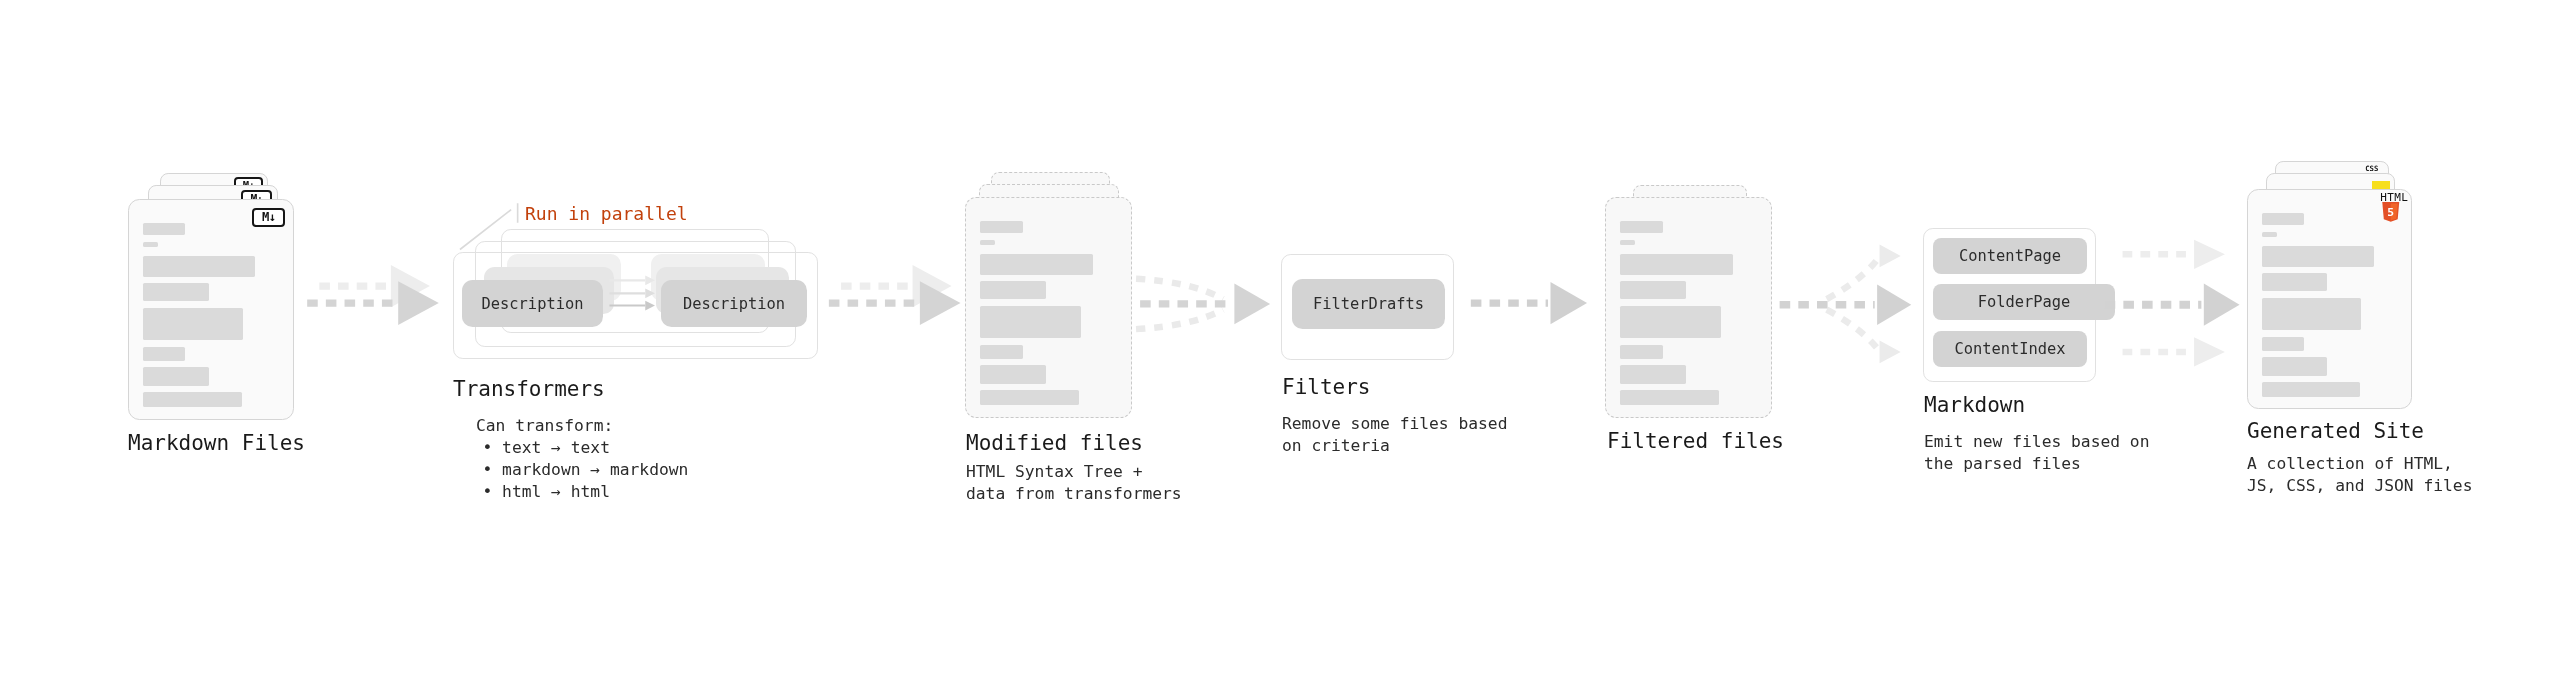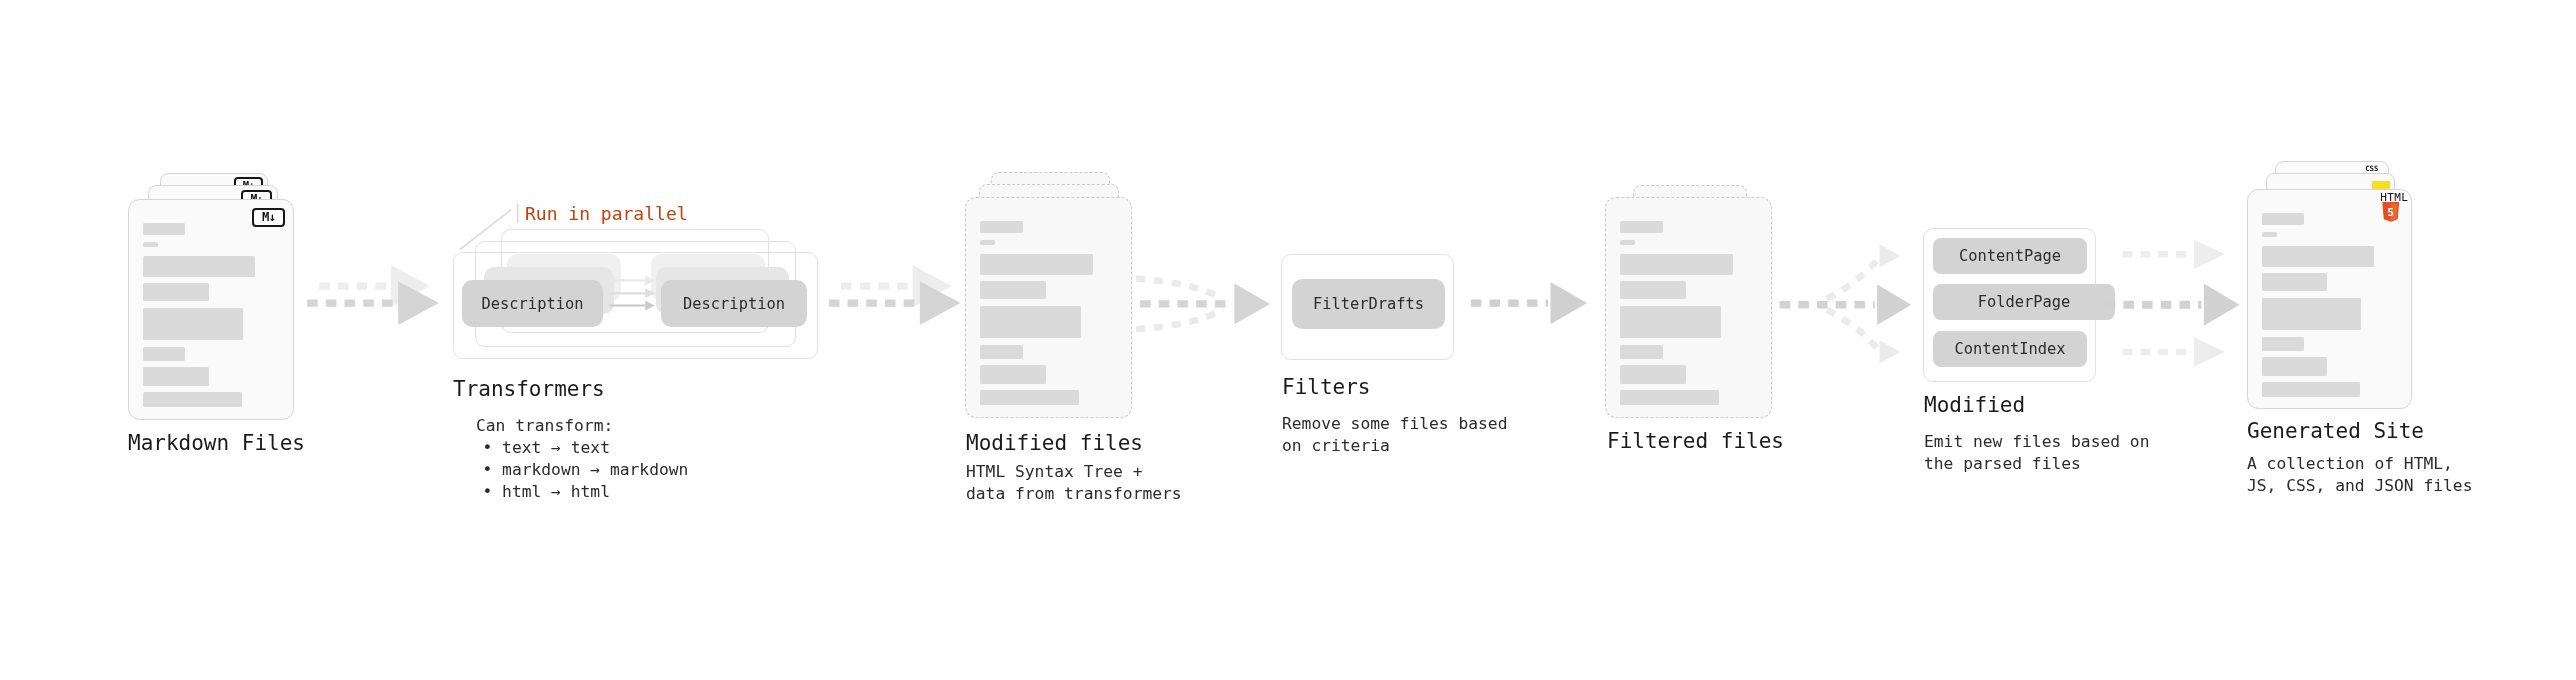--- a/index.html
+++ b/index.html
@@ -136,21 +136,21 @@
         <i class="b7"></i>
         <i class="b8"></i>
       </div>
   </div>
   <div class="title" style="left:1607px;top:429px">Filtered files</div>
 
   <div class="panel" style="left:1923px;top:228px;width:173px;height:154px;background:#ffffff"></div>
   <div class="pill" style="left:1933px;top:238px;width:154px;height:36px;border-radius:8.1px">ContentPage</div>
   <div class="pill" style="left:1933px;top:284px;width:182px;height:36px;border-radius:8.1px">FolderPage</div>
   <div class="pill" style="left:1933px;top:331px;width:154px;height:36px;border-radius:8.1px">ContentIndex</div>
-  <div class="title" style="left:1924px;top:393px">Modified</div>
+  <div class="title" style="left:1924px;top:393px">Markdown</div>
   <div class="body" style="left:1924px;top:431px">
     <div>Emit new files based on</div>
     <div>the parsed files</div>
   </div>
 
   <div class="card small-r" style="left:2275px;top:161px;width:114px;height:57px">
     <div class="css-badge" style="right:6.5px;top:3.3px">
       <div class="css-txt">CSS</div>
       <div class="css-bar"></div>
     </div>

